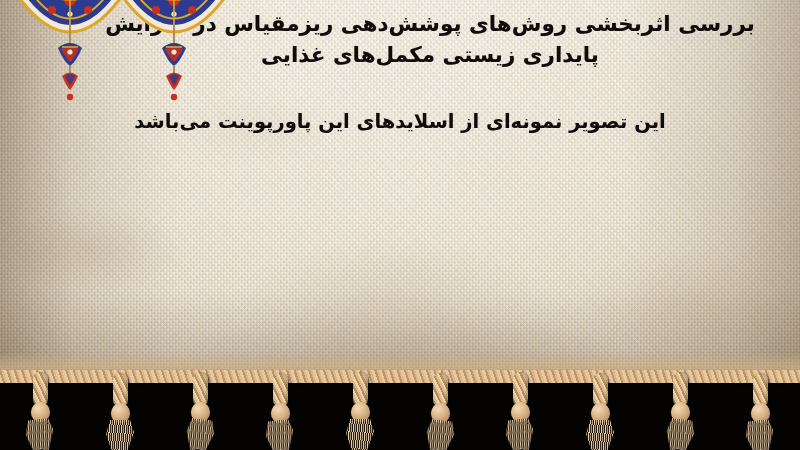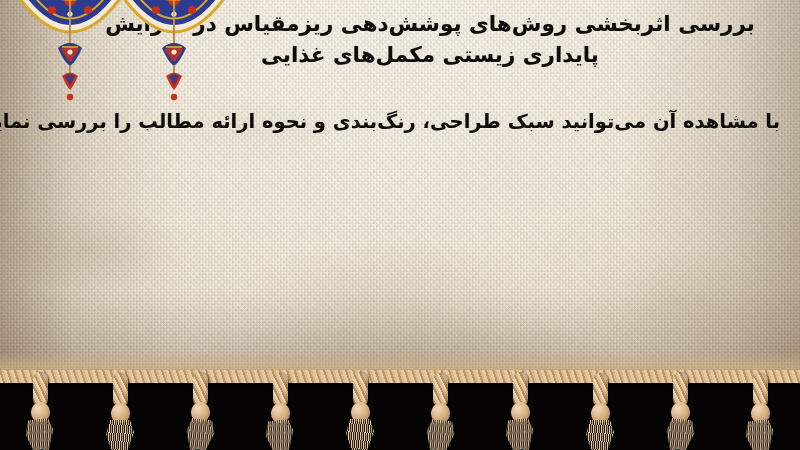--- a/index.html
+++ b/index.html
@@ -295,21 +295,21 @@
         <path d="M48 120 Q56 113 64 120 Q59 131 56 134 Q53 131 48 120 Z" fill="#c8311f"></path>
         <path d="M51 120 Q56 116 61 120 Q58 127 56 129 Q54 127 51 120 Z" fill="#2c3b8f" opacity=".8"></path>
         <circle cx="56" cy="141" r="3.2" fill="#c8311f"></circle>
       </g>
     </svg>
   </div>
 
   <div class="text-layer">
     <div class="title">بررسی اثربخشی روش‌های پوشش‌دهی ریزمقیاس در افزایش پایداری زیستی مکمل‌های غذایی</div>
     <div class="body-block">
-      <div class="body-line">با مشاهده آن می‌توانید سبک طراحی، رنگ‌بندی و نحوه ارائه مطالب را بررسی نمایید</div>
+      <div class="body-line">این تصویر نمونه‌ای از اسلایدهای این پاورپوینت می‌باشد</div>
     </div>
   </div>
 
   <div class="fringe-zone">
     <div class="black-base"></div>
     <div class="fringe-band"></div>
     <div class="scallop"></div>
     <div class="fringe-rope"></div>
     <div id="tassels">
         <div class="tassel" style="left: 23px; top: 20px;">

